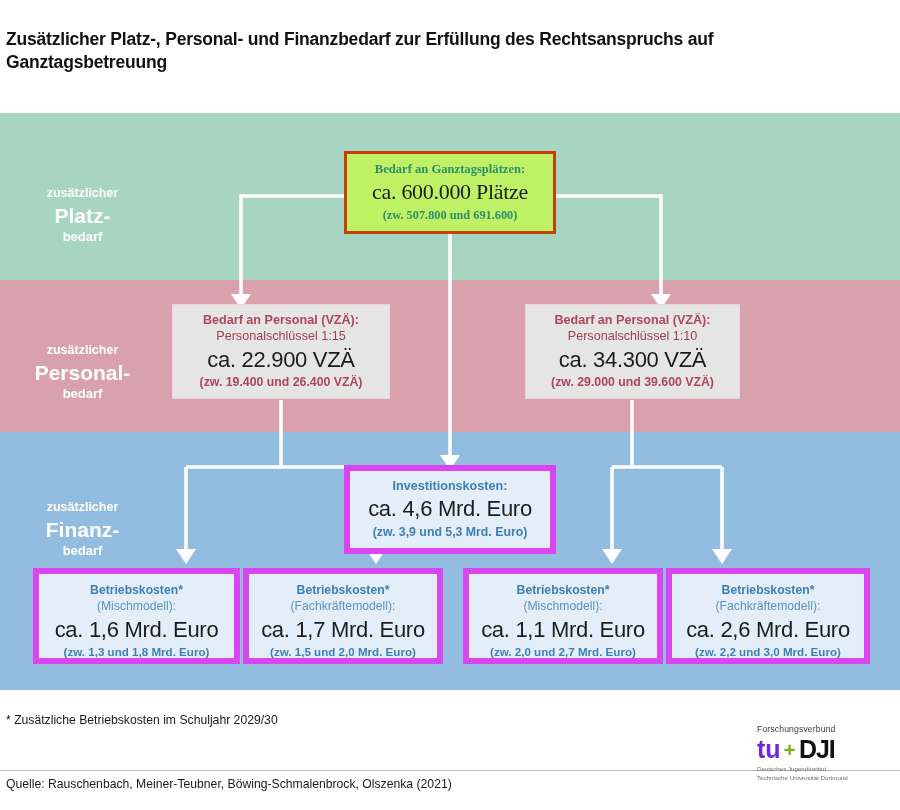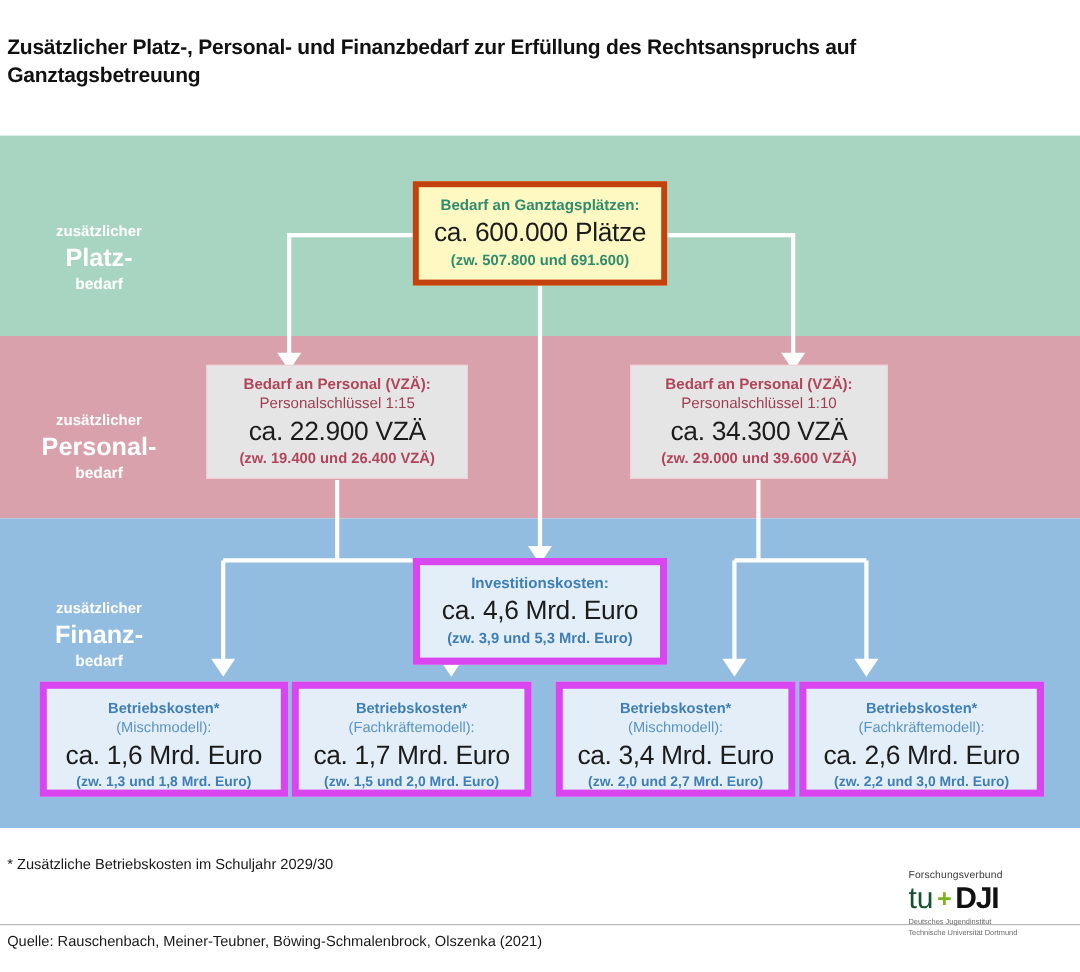--- a/index.html
+++ b/index.html
@@ -51,21 +51,21 @@
     position: absolute;
     text-align: center;
     padding: 7px 6px 8px 6px;
   }
   .node .n-head  { font-size: 12.6px; font-weight: bold; line-height: 1.3; }
   .node .n-head2 { font-size: 12.6px; font-weight: normal; line-height: 1.3; }
   .node .n-main  { font-size: 22px; font-weight: normal; color: #1c1c1c; line-height: 1.34; letter-spacing: -0.3px; }
   .node .n-range { font-size: 12.3px; font-weight: bold; line-height: 1.32; }
 
   
-  .node-green { background: #fef9c3; border: 5px solid #c2410c; }
+  .node-green { background: #bef264; border: 3px solid #c2410c; font-family: Liberation Serif, serif; }
   .node-green .n-head, .node-green .n-range { color: #2f8d6e; }
 
   
   .node-pink { background: #e5e5e5; border: 1px solid #f0d2d9; }
   .node-pink .n-head, .node-pink .n-head2, .node-pink .n-range { color: #b0455c; }
   .node-pink .n-head2 { color: #9d3f53; }
 
   
   .node-blue { background: #e3eef8; border: 6px solid #d946ef; }
   .node-blue .n-head, .node-blue .n-head2, .node-blue .n-range { color: #3f7fb5; }
@@ -102,21 +102,21 @@
   }
 
   
   #logo { position: absolute; left: 757px; top: 724px; width: 138px; }
   #logo .logo-top {
     font-size: 8.6px; color: #3a3a3a; letter-spacing: 0.15px; margin-bottom: 2px;
   }
   #logo .logo-mark {
     display: flex; align-items: center; gap: 3px; height: 26px;
   }
-  #logo .logo-tu   { font-size: 25px; font-weight: normal; color: #14532d; line-height: 1; }
+  #logo .logo-tu   { font-size: 25px; font-weight: bold; color: #6d28d9; line-height: 1; }
   #logo .logo-plus { font-size: 21px; font-weight: bold; color: #7ab51d; line-height: 1; }
   #logo .logo-dji  { font-size: 25px; font-weight: bold; color: #111111; line-height: 1; letter-spacing: -1px; }
   #logo .logo-sub  { font-size: 6.2px; color: #6b6b6b; line-height: 1.45; margin-top: 3px; }
 </style>
 </head>
 <body>
 
 <div id="root">
 
   <div class="title">Zusätzlicher Platz-, Personal- und Finanzbedarf zur Erfüllung des Rechtsanspruchs auf Ganztagsbetreuung</div>
@@ -205,21 +205,21 @@
   </div>
   <div class="node node-blue node-betrieb" id="node-betrieb-2">
     <div class="n-head">Betriebskosten*</div>
     <div class="n-head2">(Fachkräftemodell):</div>
     <div class="n-main">ca. 1,7 Mrd. Euro</div>
     <div class="n-range">(zw. 1,5 und 2,0 Mrd. Euro)</div>
   </div>
   <div class="node node-blue node-betrieb" id="node-betrieb-3">
     <div class="n-head">Betriebskosten*</div>
     <div class="n-head2">(Mischmodell):</div>
-    <div class="n-main">ca. 3,4 Mrd. Euro</div>
+    <div class="n-main">ca. 1,1 Mrd. Euro</div>
     <div class="n-range">(zw. 2,0 und 2,7 Mrd. Euro)</div>
   </div>
   <div class="node node-blue node-betrieb" id="node-betrieb-4">
     <div class="n-head">Betriebskosten*</div>
     <div class="n-head2">(Fachkräftemodell):</div>
     <div class="n-main">ca. 2,6 Mrd. Euro</div>
     <div class="n-range">(zw. 2,2 und 3,0 Mrd. Euro)</div>
   </div>
 
   <div class="footnote">* Zusätzliche Betriebskosten im Schuljahr 2029/30</div>

